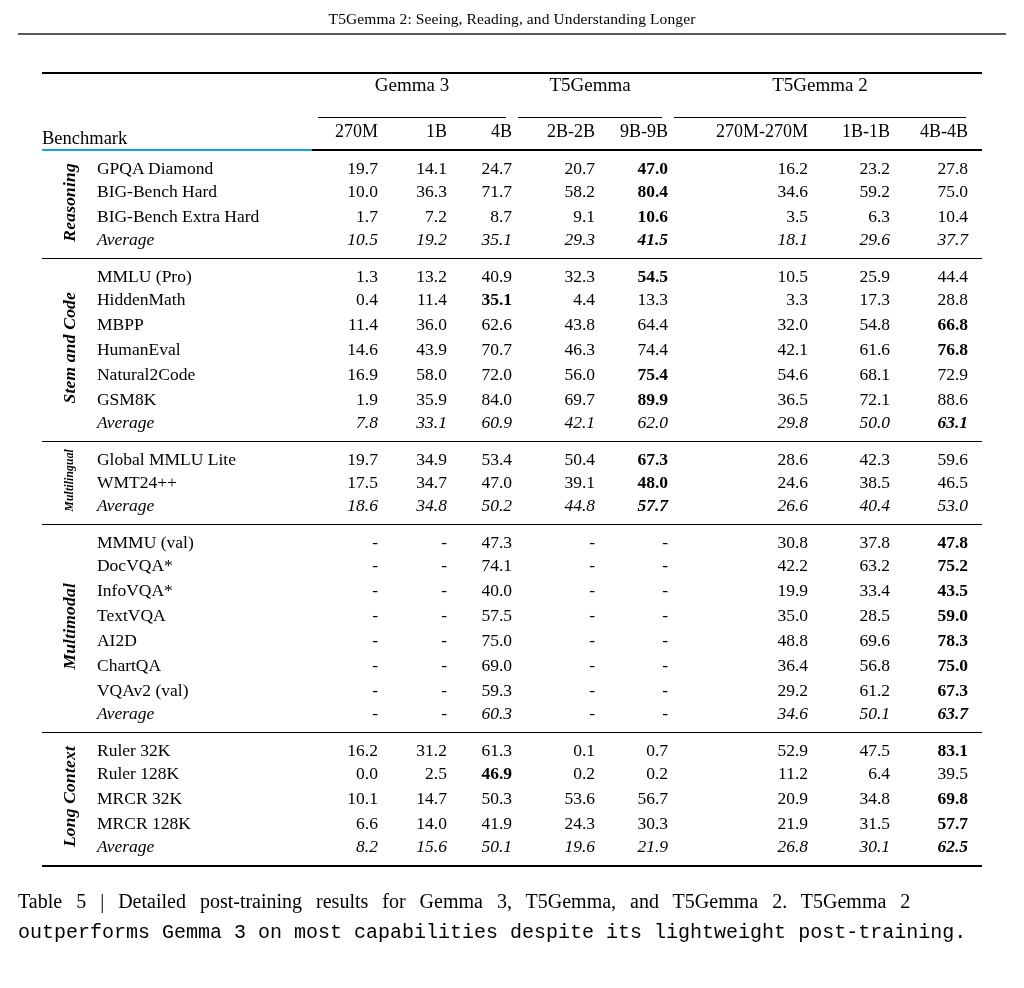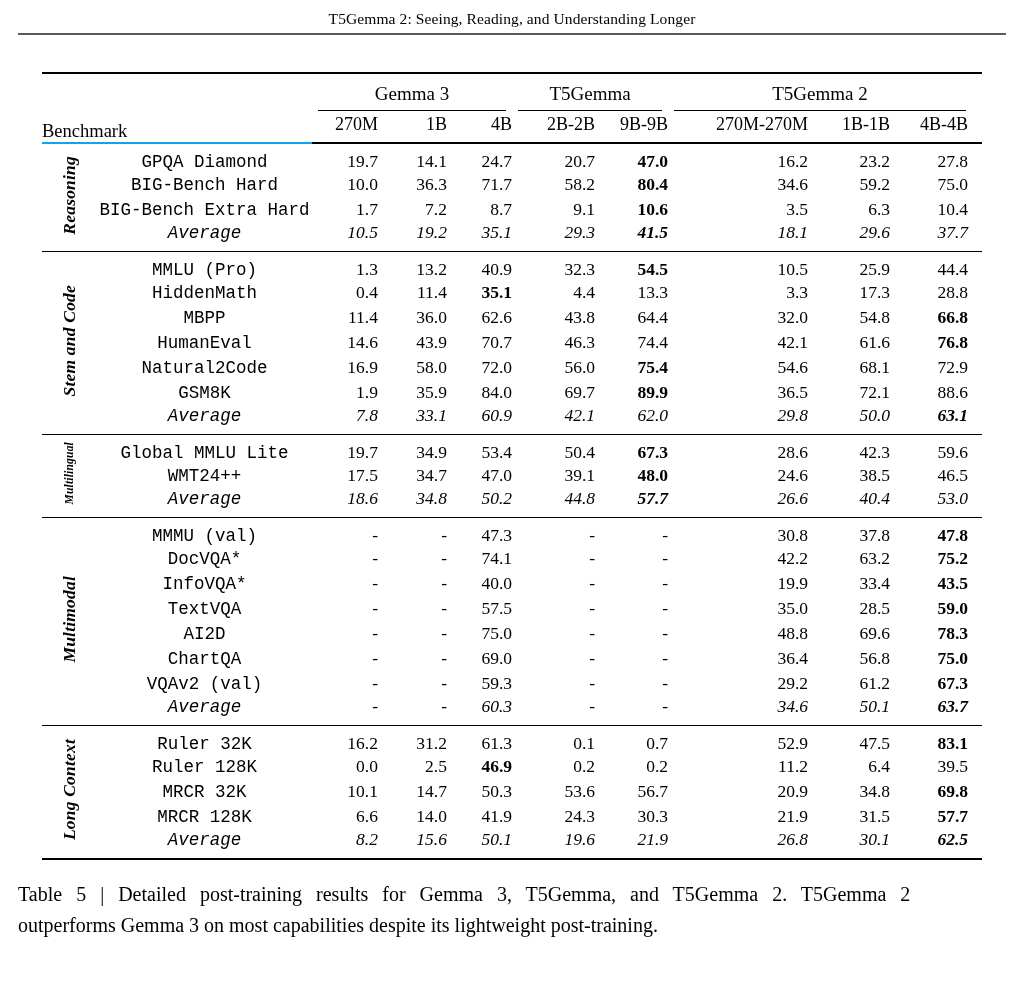--- a/index.html
+++ b/index.html
@@ -40,21 +40,21 @@
     text-align: left;
     vertical-align: middle;
     padding-left: 55px;
     font-size: 18.5px;
     border-bottom: 2px solid #0ea5e9;
   }
   tr.group-row th { height: 38px; vertical-align: bottom; padding: 0; }
   .group-inner {
     display: block;
     margin: 0 6px;
-    padding-bottom: 5px;
+    padding-bottom: 21px;
     border-bottom: 1.5px solid #000;
     text-align: center;
     font-size: 19px;
     white-space: nowrap;
   }
   th.group.last .group-inner { margin-right: 16px; }
   tr.sub-row th {
     height: 32px;
     text-align: right;
     vertical-align: middle;
@@ -63,21 +63,21 @@
     border-bottom: 2px solid #000;
     white-space: nowrap;
     margin-top: 44px;
   }
   .pad-r { padding-right: 14px !important; }
 
   tbody.section + tbody.section { border-top: 1.5px solid #000; }
   tbody td { height: 25px; vertical-align: middle; }
   tbody tr.first td { padding-top: 7px; }
   tbody tr.last td { padding-bottom: 8px; }
-  td.bname { text-align: center; white-space: nowrap; font-family: Liberation Mono, monospace; }
+  td.bname { text-align: left; white-space: nowrap; }
   td.num { text-align: right; white-space: nowrap; font-variant-numeric: tabular-nums; }
   td.num.b { font-weight: bold; }
   tr.avg td { font-style: italic; }
 
   th.seclabel { vertical-align: middle; text-align: center; padding: 0; }
   th.seclabel div {
     display: inline-block;
     writing-mode: vertical-rl;
     transform: rotate(180deg);
     font-style: italic;
@@ -88,21 +88,21 @@
   }
   th.seclabel.small div { font-size: 11.5px; font-weight: 700; }
 
   
   .caption {
     margin: 19px 18px 0 18px;
     font-size: 20px;
     line-height: 31px;
   }
   .caption .l1 { display: block; word-spacing: 9px; white-space: nowrap; }
-  .caption .l2 { display: block; }
+  .caption .l2 { display: block; font-family: Liberation Mono, monospace; }
 </style>
 </head>
 <body>
 
 <div class="page">
 
   <div class="running-title">T5Gemma 2: Seeing, Reading, and Understanding Longer</div>
   <div class="head-rule"></div>
 
   <table class="results" id="results-table">

